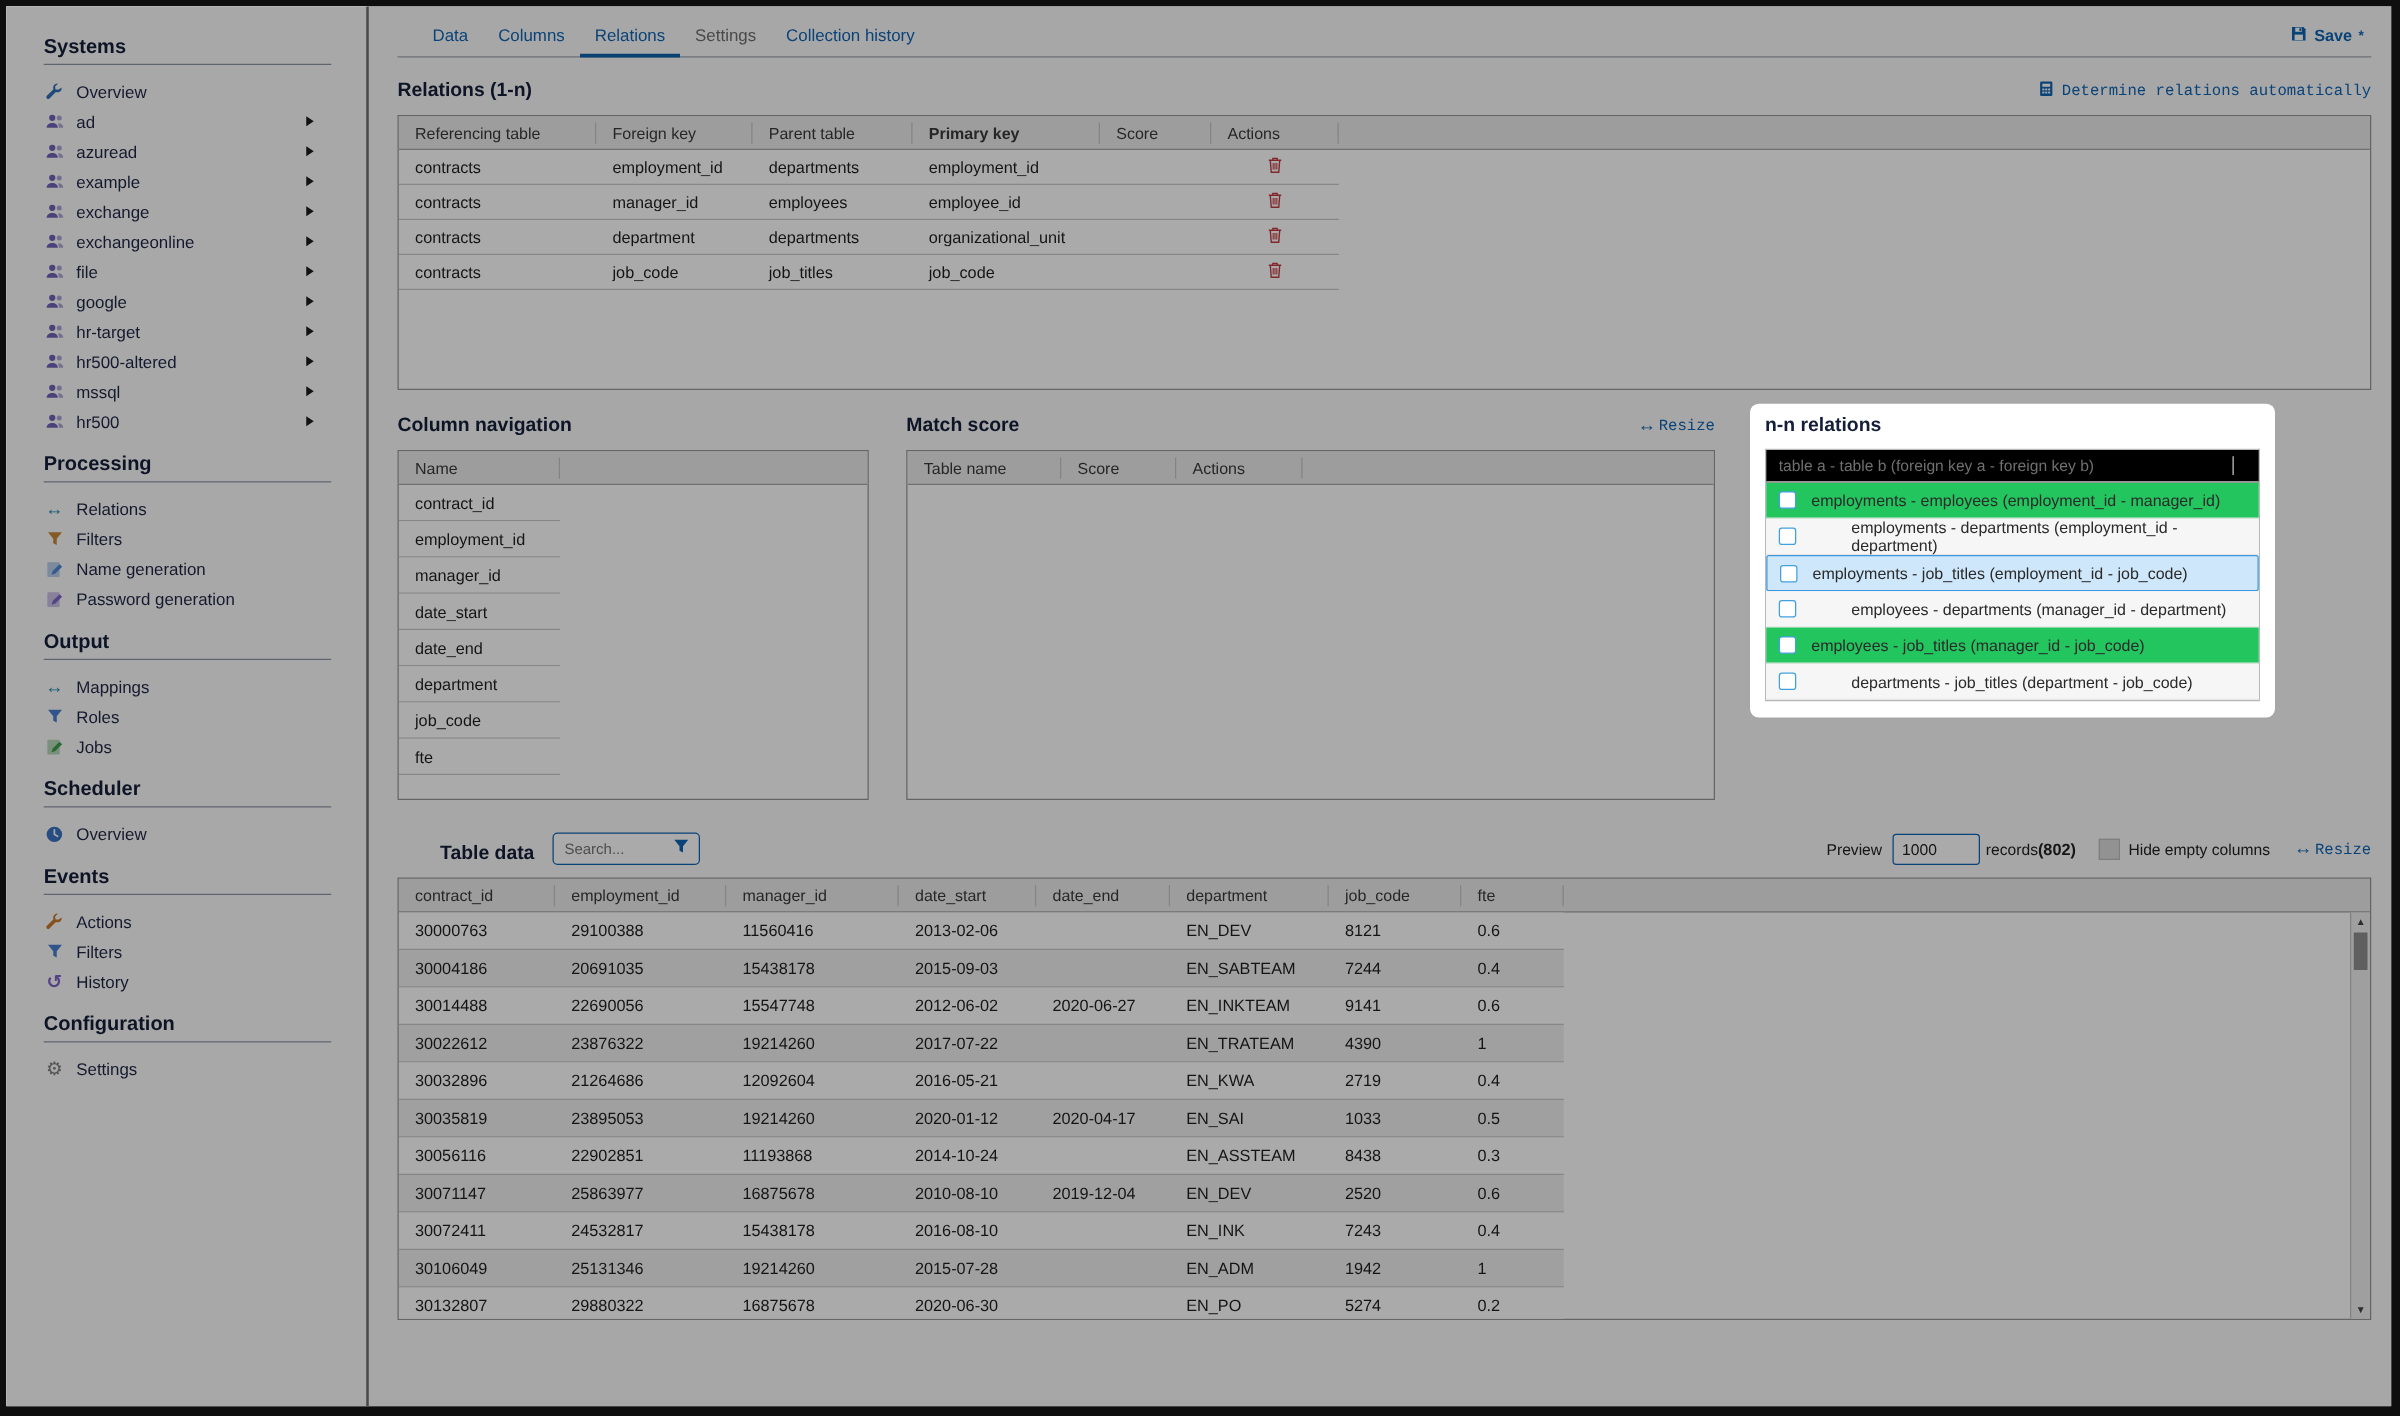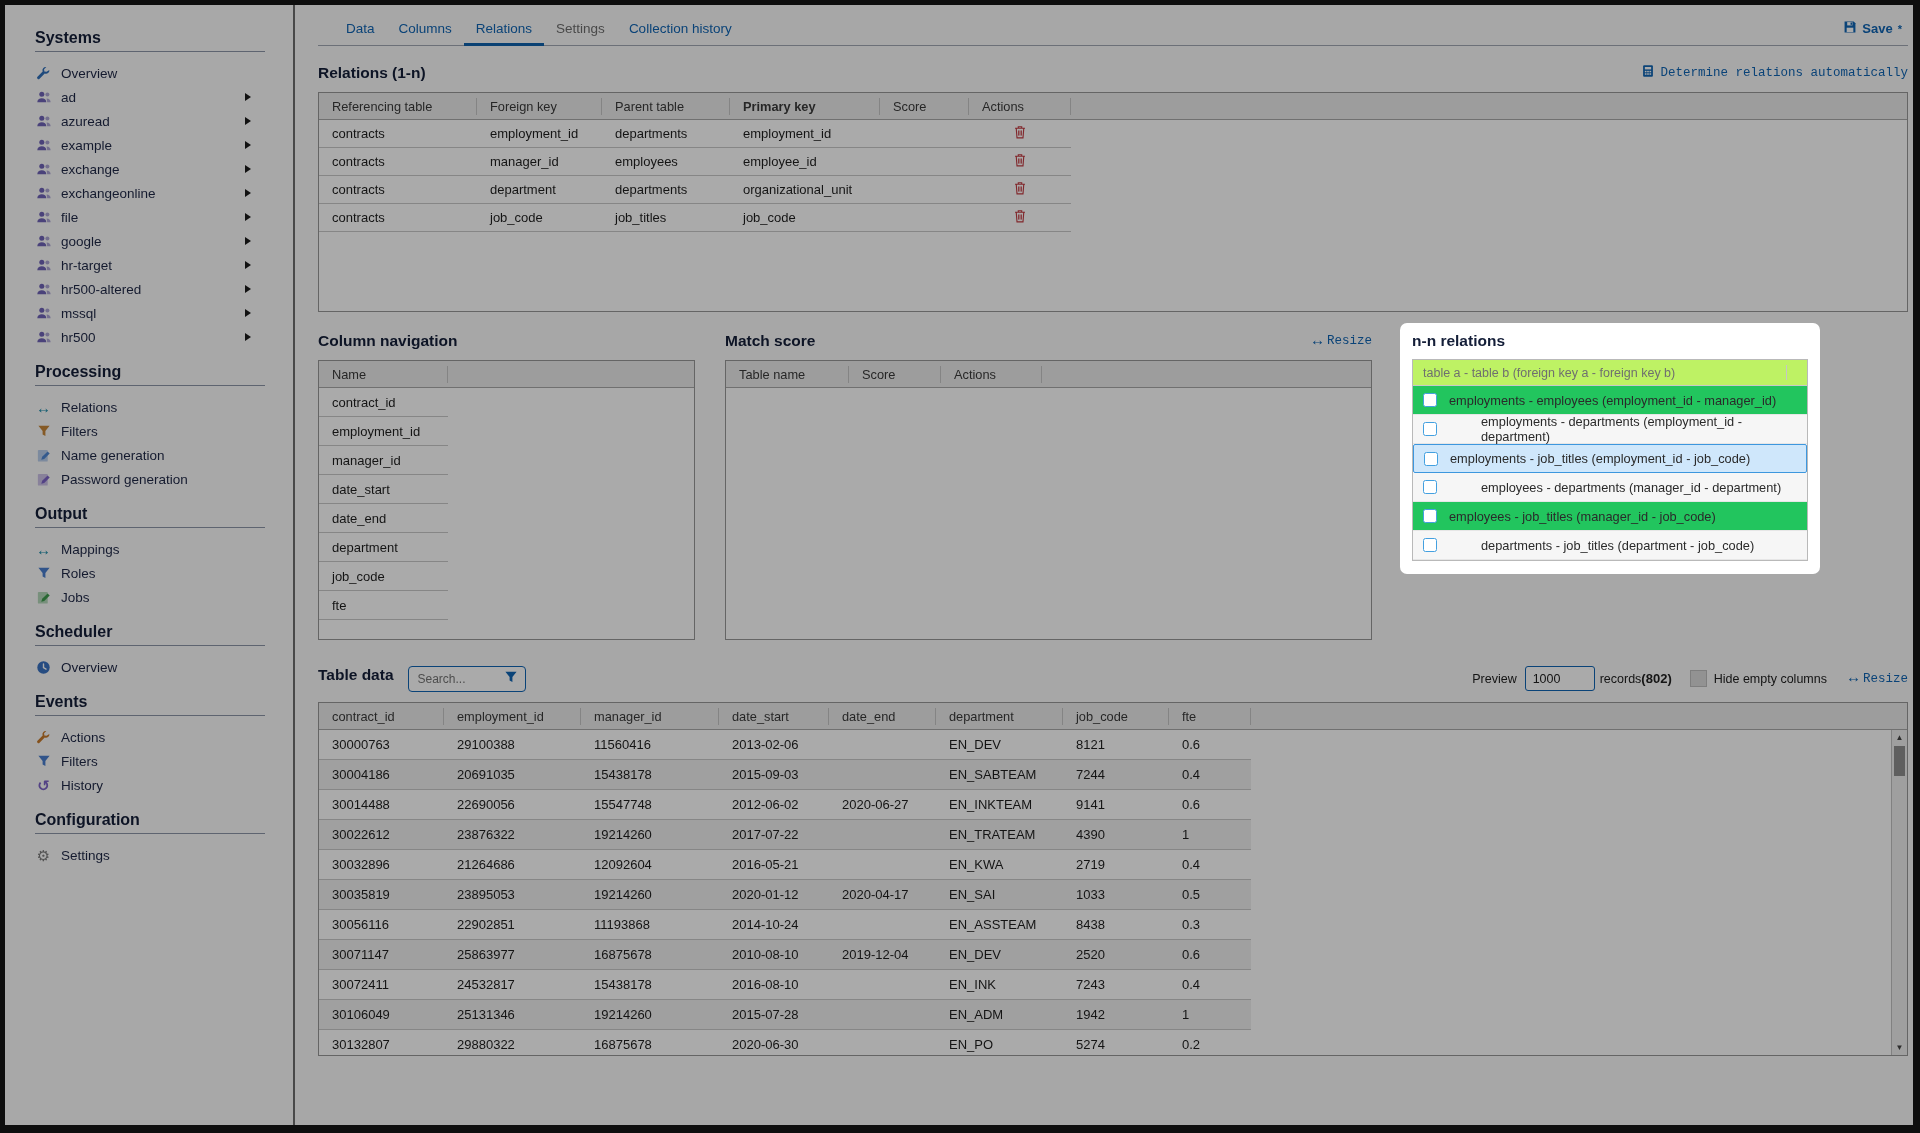--- a/index.html
+++ b/index.html
@@ -14,21 +14,21 @@
   .side-heading{font-size:16px;font-weight:700;color:#141e38;margin:14px 0 4px;}
   .side-rule{border-bottom:1px solid #8d96a8;margin-bottom:9px;}
   .side-item{position:relative;height:24px;display:flex;align-items:center;gap:9px;
              font-size:13.5px;color:#1e2746;cursor:pointer;padding-right:18px;}
   .side-item .icon{width:17px;flex:none;display:inline-flex;justify-content:center;align-items:center;}
   .glyph{font-size:15px;line-height:1;font-weight:700;}
   .chev{position:absolute;right:14px;width:0;height:0;border-left:6px solid #1c1c1c;
         border-top:4.5px solid transparent;border-bottom:4.5px solid transparent;}
 
   
-  .main{flex:1;box-sizing:border-box;padding:0 5px 0 23px;position:relative;}
+  .main{flex:1;box-sizing:border-box;padding:0 16px 0 23px;position:relative;}
   .tabbar{display:flex;align-items:flex-end;padding-top:12px;border-bottom:1px solid #a2a8b4;}
   .tab{padding:4px 12px 7px;font-size:13.5px;color:#1065b4;border-bottom:3px solid transparent;
        margin-bottom:-1px;cursor:pointer;}
   .tab.active{border-bottom-color:#0f62ad;}
   .tab.muted{color:#6e6e6e;}
   .tab:first-child{margin-left:16px;}
   .savebox{margin-left:auto;display:flex;align-items:center;gap:5px;color:#1065b4;
            font-size:13px;font-weight:600;padding:0 6px 8px 0;cursor:pointer;}
   .savebox sup{font-size:11px;}
 
@@ -52,30 +52,30 @@
   .mid-row{display:flex;margin-top:20px;align-items:flex-start;}
   .colnav-sec{width:377px;flex:none;}
   .match-sec{width:647px;flex:none;margin-left:30px;}
   .colnav-tbl,.match-tbl{height:280px;margin-top:10px;overflow:hidden;}
   .colnav-row{width:129px;height:29px;}
 
   .nn-panel{width:420px;flex:none;margin-left:28px;margin-top:-9px;background:#fff;
             border-radius:7px;padding:9px 12px 13px;position:relative;z-index:60;box-sizing:border-box;}
   .nn-tbl{margin-top:9px;border:1px solid #b9b9b9;}
   .nn-head{height:25px;display:flex;align-items:center;color:#6f6f6f;font-size:12.5px;
-           border-bottom:1px solid #c9c9c9;padding:0 10px;position:relative;background:#bef264;}
+           border-bottom:1px solid #c9c9c9;padding:0 10px;position:relative;background:#000000;}
   .nn-head::after{content:"";position:absolute;right:20px;top:5px;height:15px;border-left:1px solid #c6c6c6;}
   .nn-row{height:29px;display:flex;align-items:center;gap:12px;padding:0 10px;font-size:12.8px;
           color:#2a2a2a;border-bottom:1px solid #e6e6e6;box-sizing:border-box;cursor:pointer;background:#22c55e;}
   .nn-row.alt{background:#f6f6f6;gap:44px;}
   .nn-row.hl{background:#cfe7fb;border:1.5px solid #3d97de;border-radius:2px;}
   .cb{width:14px;height:14px;border:1.6px solid #43a0e0;border-radius:2.5px;background:#fff;
       box-sizing:border-box;flex:none;cursor:pointer;}
 
-  .td-head{display:flex;align-items:flex-start;margin-top:26px;}
+  .td-head{display:flex;align-items:flex-end;margin-top:26px;margin-left:34px;}
   .search{display:flex;align-items:center;border:1.6px solid #1065b4;border-radius:4px;height:26px;
           padding:0 7px;gap:6px;width:118px;box-sizing:border-box;background:#fff;margin-left:14px;}
   .search input{border:none;outline:none;width:78px;font-size:12px;color:#555;background:transparent;
                 font-family:inherit;}
   .right-ctrls{margin-left:auto;display:flex;align-items:center;font-size:12.5px;color:#222;}
   .preview-input{width:70px;height:25px;border:1.6px solid #1065b4;border-radius:3px;font-size:12.5px;
                  padding:0 7px;box-sizing:border-box;font-family:inherit;color:#222;margin:0 5px 0 8px;background:#fff;}
   .records b{font-size:13px;}
   .hide-cb{width:15px;height:15px;background:#dcdcdc;border:1px solid #bdbdbd;margin:0 7px 0 18px;cursor:pointer;}
   .resize-gap{margin-left:22px;}

